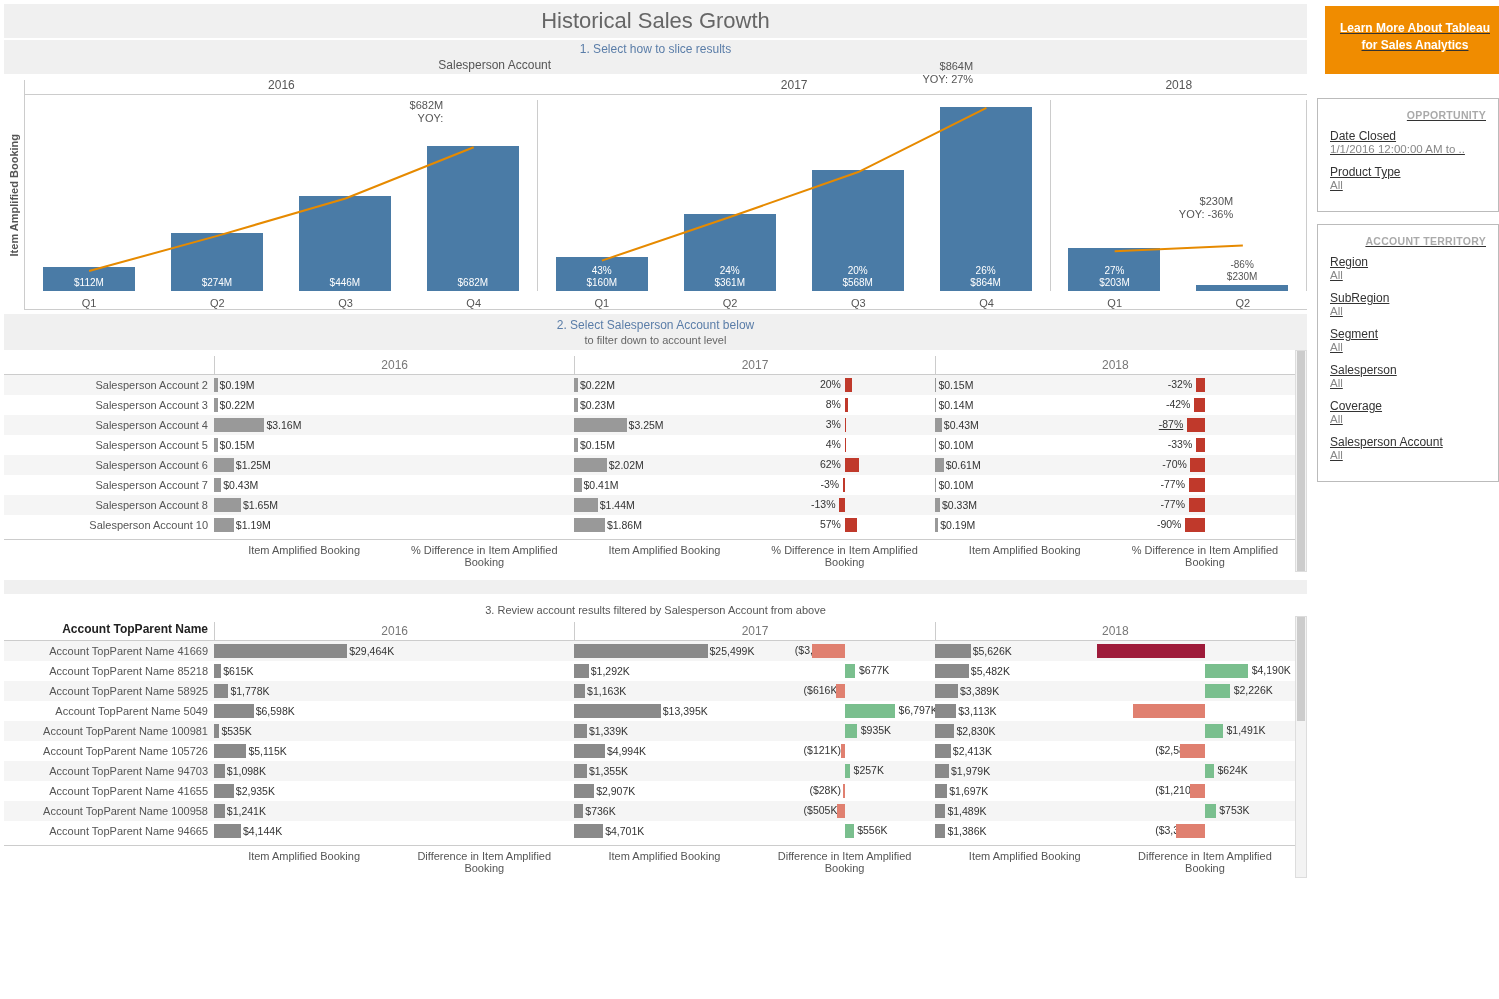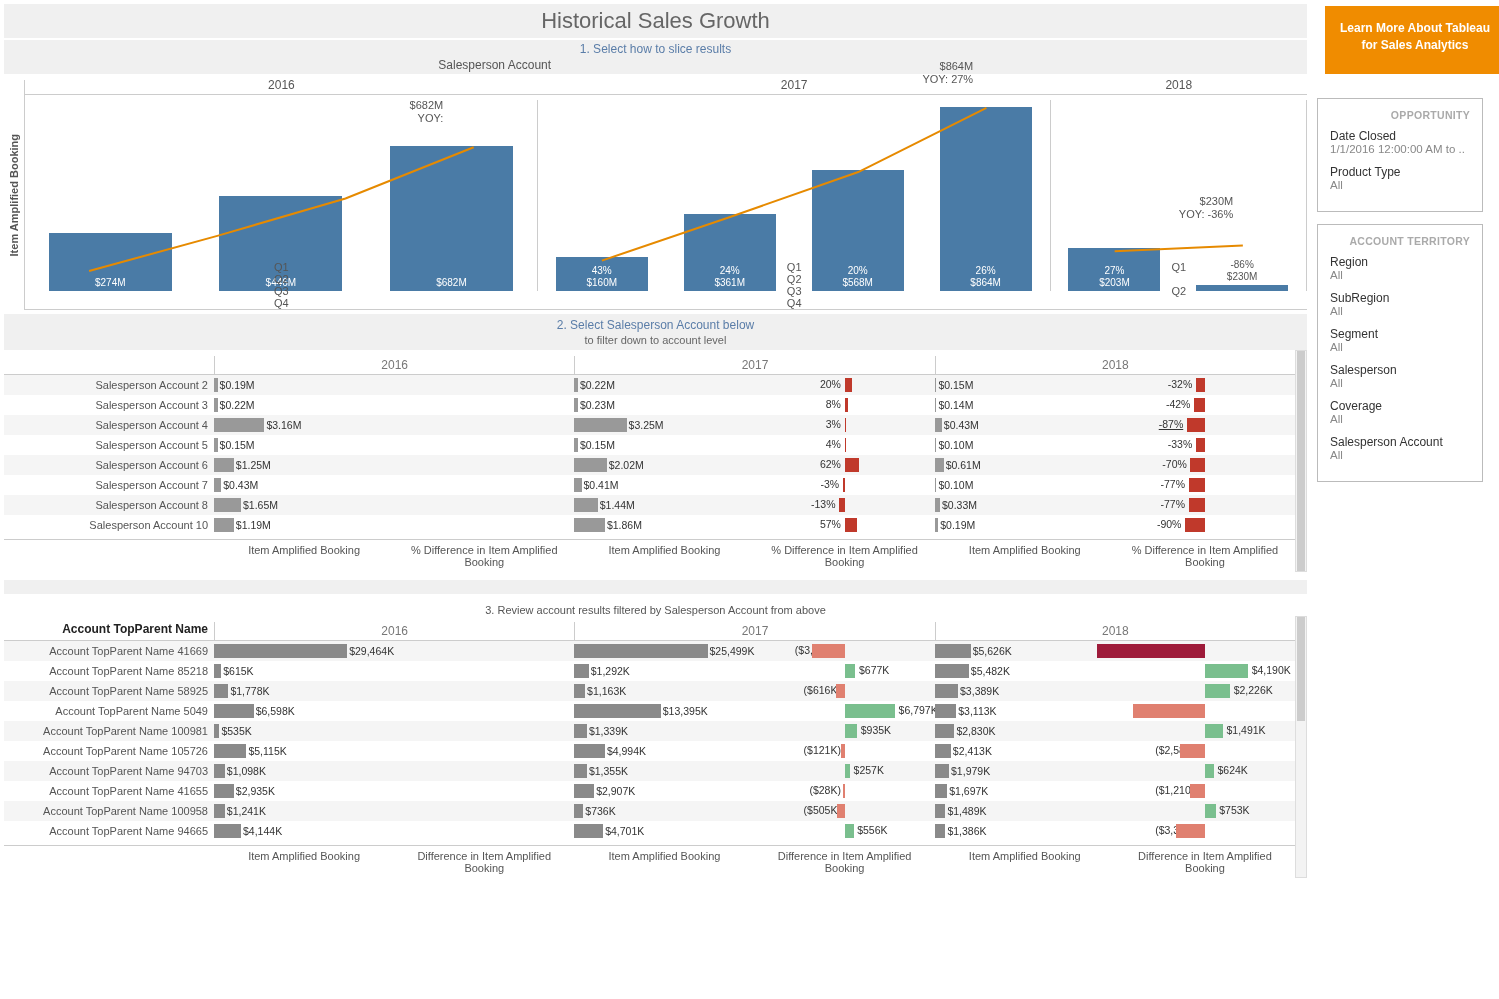--- a/index.html
+++ b/index.html
@@ -1,19 +1,19 @@
 <!DOCTYPE html>
 <html><head>
 <meta charset="utf-8">
 <style>
   * { box-sizing: border-box; margin: 0; padding: 0; }
   body { font-family: Arial, Helvetica, sans-serif; font-size: 12px; color: #333; background: #fff; width: 1499px; }
   .container { display: flex; }
   .main { flex: 1; padding: 4px; }
-  .side { width: 188px; padding: 6px 16px 0 6px; }
+  .side { width: 188px; padding: 6px 0 0 6px; text-decoration: underline; }
   .title-row { display: flex; background: #f0f0f0; height: 34px; align-items: center; }
   .title { flex: 1; text-align: center; font-size: 22px; color: #666; font-weight: 400; }
   .ad-btn { width: 180px; height: 68px; background: #f08c00; color: #fff; font-weight: bold; font-size: 12px; text-align: center; padding: 14px 8px; line-height: 1.4; cursor: pointer; margin-left: 8px; }
   .section-header { background: #f0f0f0; padding: 4px 0; text-align: center; font-size: 12px; color: #5a7da8; margin-top: 4px; }
   .section-sub { text-align: center; font-size: 11px; color: #666; margin-top: 2px; }
   .slice-bar { display: flex; align-items: flex-start; background: #f0f0f0; height: 34px; margin-top: 2px; }
   .slice-gap { flex: 1; }
   .slice-center { flex: 1; text-align: center; padding-top: 2px; }
   .slice-instr { color: #5a7da8; font-size: 12px; }
   .slice-val { text-align: left; font-size: 12px; color: #555; padding: 2px 0 0 0; }
@@ -23,21 +23,21 @@
   .chart-body { flex: 1; position: relative; border-left: 1px solid #ccc; border-bottom: 1px solid #ccc; }
   .year-headers { display: flex; position: absolute; top: -2px; left: 0; right: 0; font-size: 12px; color: #555; }
   .year-h { text-align: center; border-bottom: 1px solid #ccc; padding-bottom: 2px; }
   .bars-row { position: absolute; bottom: 18px; left: 0; right: 0; top: 20px; display: flex; }
   .year-group { display: flex; border-right: 1px solid #ccc; }
   .bar-slot { flex: 1; position: relative; display: flex; flex-direction: column; justify-content: flex-end; align-items: center; }
   .bar { width: 72%; background: #4a7ba6; position: relative; }
   .bar-lbl { position: absolute; bottom: 2px; left: 0; right: 0; text-align: center; font-size: 10px; color: #fff; line-height: 1.2; }
   .bar-lbl.dark { color: #555; bottom: auto; }
   .q-labels { position: absolute; bottom: 0; left: 0; right: 0; display: flex; font-size: 11px; color: #555; }
-  .q-labels .year-group { border-right: none; flex-direction: column; }
+  .q-labels .year-group { border-right: none; }
   .q-lbl { flex: 1; text-align: center; }
   .line-svg { position: absolute; top: 20px; bottom: 18px; left: 0; right: 0; pointer-events: none; }
   .callout { position: absolute; font-size: 11px; color: #555; text-align: right; line-height: 1.2; }
   
   .table-wrap { margin-top: 6px; }
   .tbl-years { display: flex; border-bottom: 1px solid #ccc; }
   .tbl-rowname { width: 210px; flex-shrink: 0; }
   .tbl-year { flex: 1; text-align: center; font-size: 12px; color: #777; padding: 2px 0; border-left: 1px solid #ccc; }
   .tbl-row { display: flex; height: 20px; align-items: center; font-size: 11px; }
   .tbl-row.odd { background: #f5f5f5; }
@@ -90,20 +90,25 @@
       <div class="ylabel">Item Amplified Booking</div>
       <div class="chart-body" id="chart-body">
         <div class="year-headers" id="year-headers">
             <div class="year-h" style="width: 40%;">2016</div>
             <div class="year-h" style="width: 40%;">2017</div>
             <div class="year-h" style="width: 20%;">2018</div>
           </div>
         <div class="bars-row" id="bars-row">
             <div class="year-group" style="width: 40%;">
               <div class="bar-slot">
+                <div class="bar" style="height: 23.8933px;">
+                  <div class="bar-lbl">$112M</div>
+                </div>
+              </div>
+              <div class="bar-slot">
                 <div class="bar" style="height: 58.4533px;">
                   <div class="bar-lbl">$274M</div>
                 </div>
               </div>
               <div class="bar-slot">
                 <div class="bar" style="height: 95.1467px;">
                   <div class="bar-lbl">$446M</div>
                 </div>
               </div>
               <div class="bar-slot">

